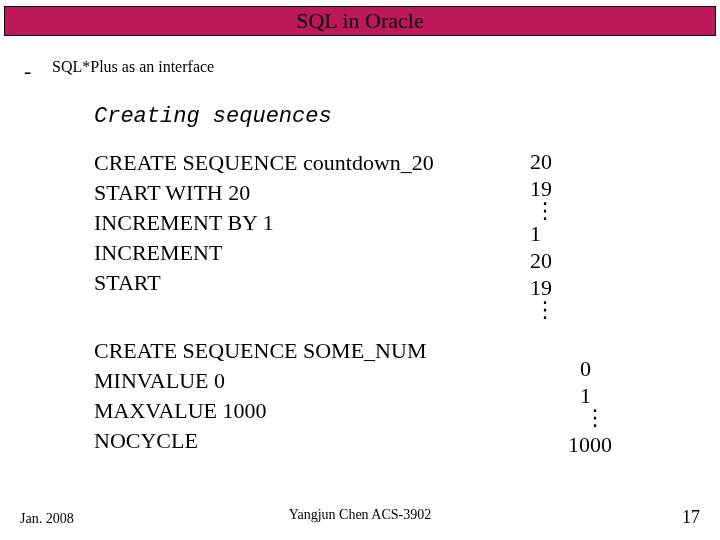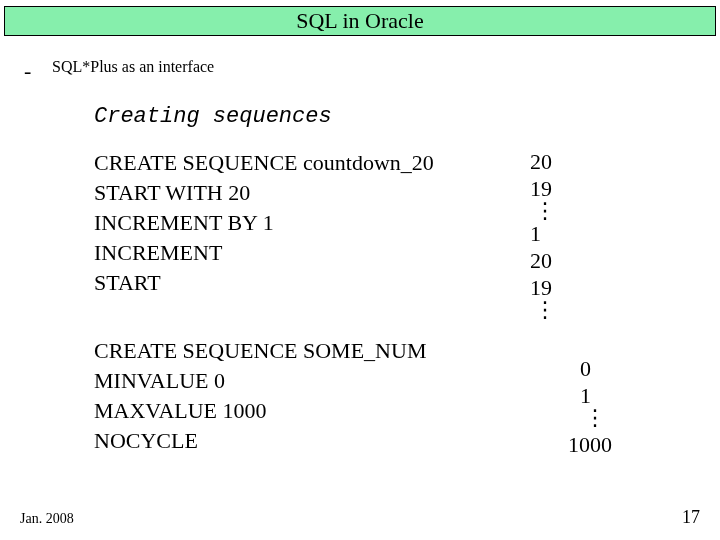--- a/index.html
+++ b/index.html
@@ -12,21 +12,21 @@
     color: #000;
     position: relative;
     overflow: hidden;
   }
   .title-bar {
     position: absolute;
     top: 6px;
     left: 4px;
     right: 4px;
     height: 30px;
-    background: #86efac;
+    background: #be185d;
     border: 1px solid #000;
     box-sizing: border-box;
     text-align: center;
     line-height: 28px;
     font-size: 22px;
   }
   .dash {
     position: absolute;
     top: 58px;
     left: 24px;
@@ -146,14 +146,15 @@
 
 <div class="seq2">
   <div>0</div>
   <div>1</div>
   <div class="vdots-line">⋮</div>
   <div class="last">1000</div>
 </div>
 
 <div class="footer">
   <span>Jan. 2008</span>
+  <span class="center">Yangjun Chen      ACS-3902</span>
   <span class="right">17</span>
 </div>
 
 </body></html>

